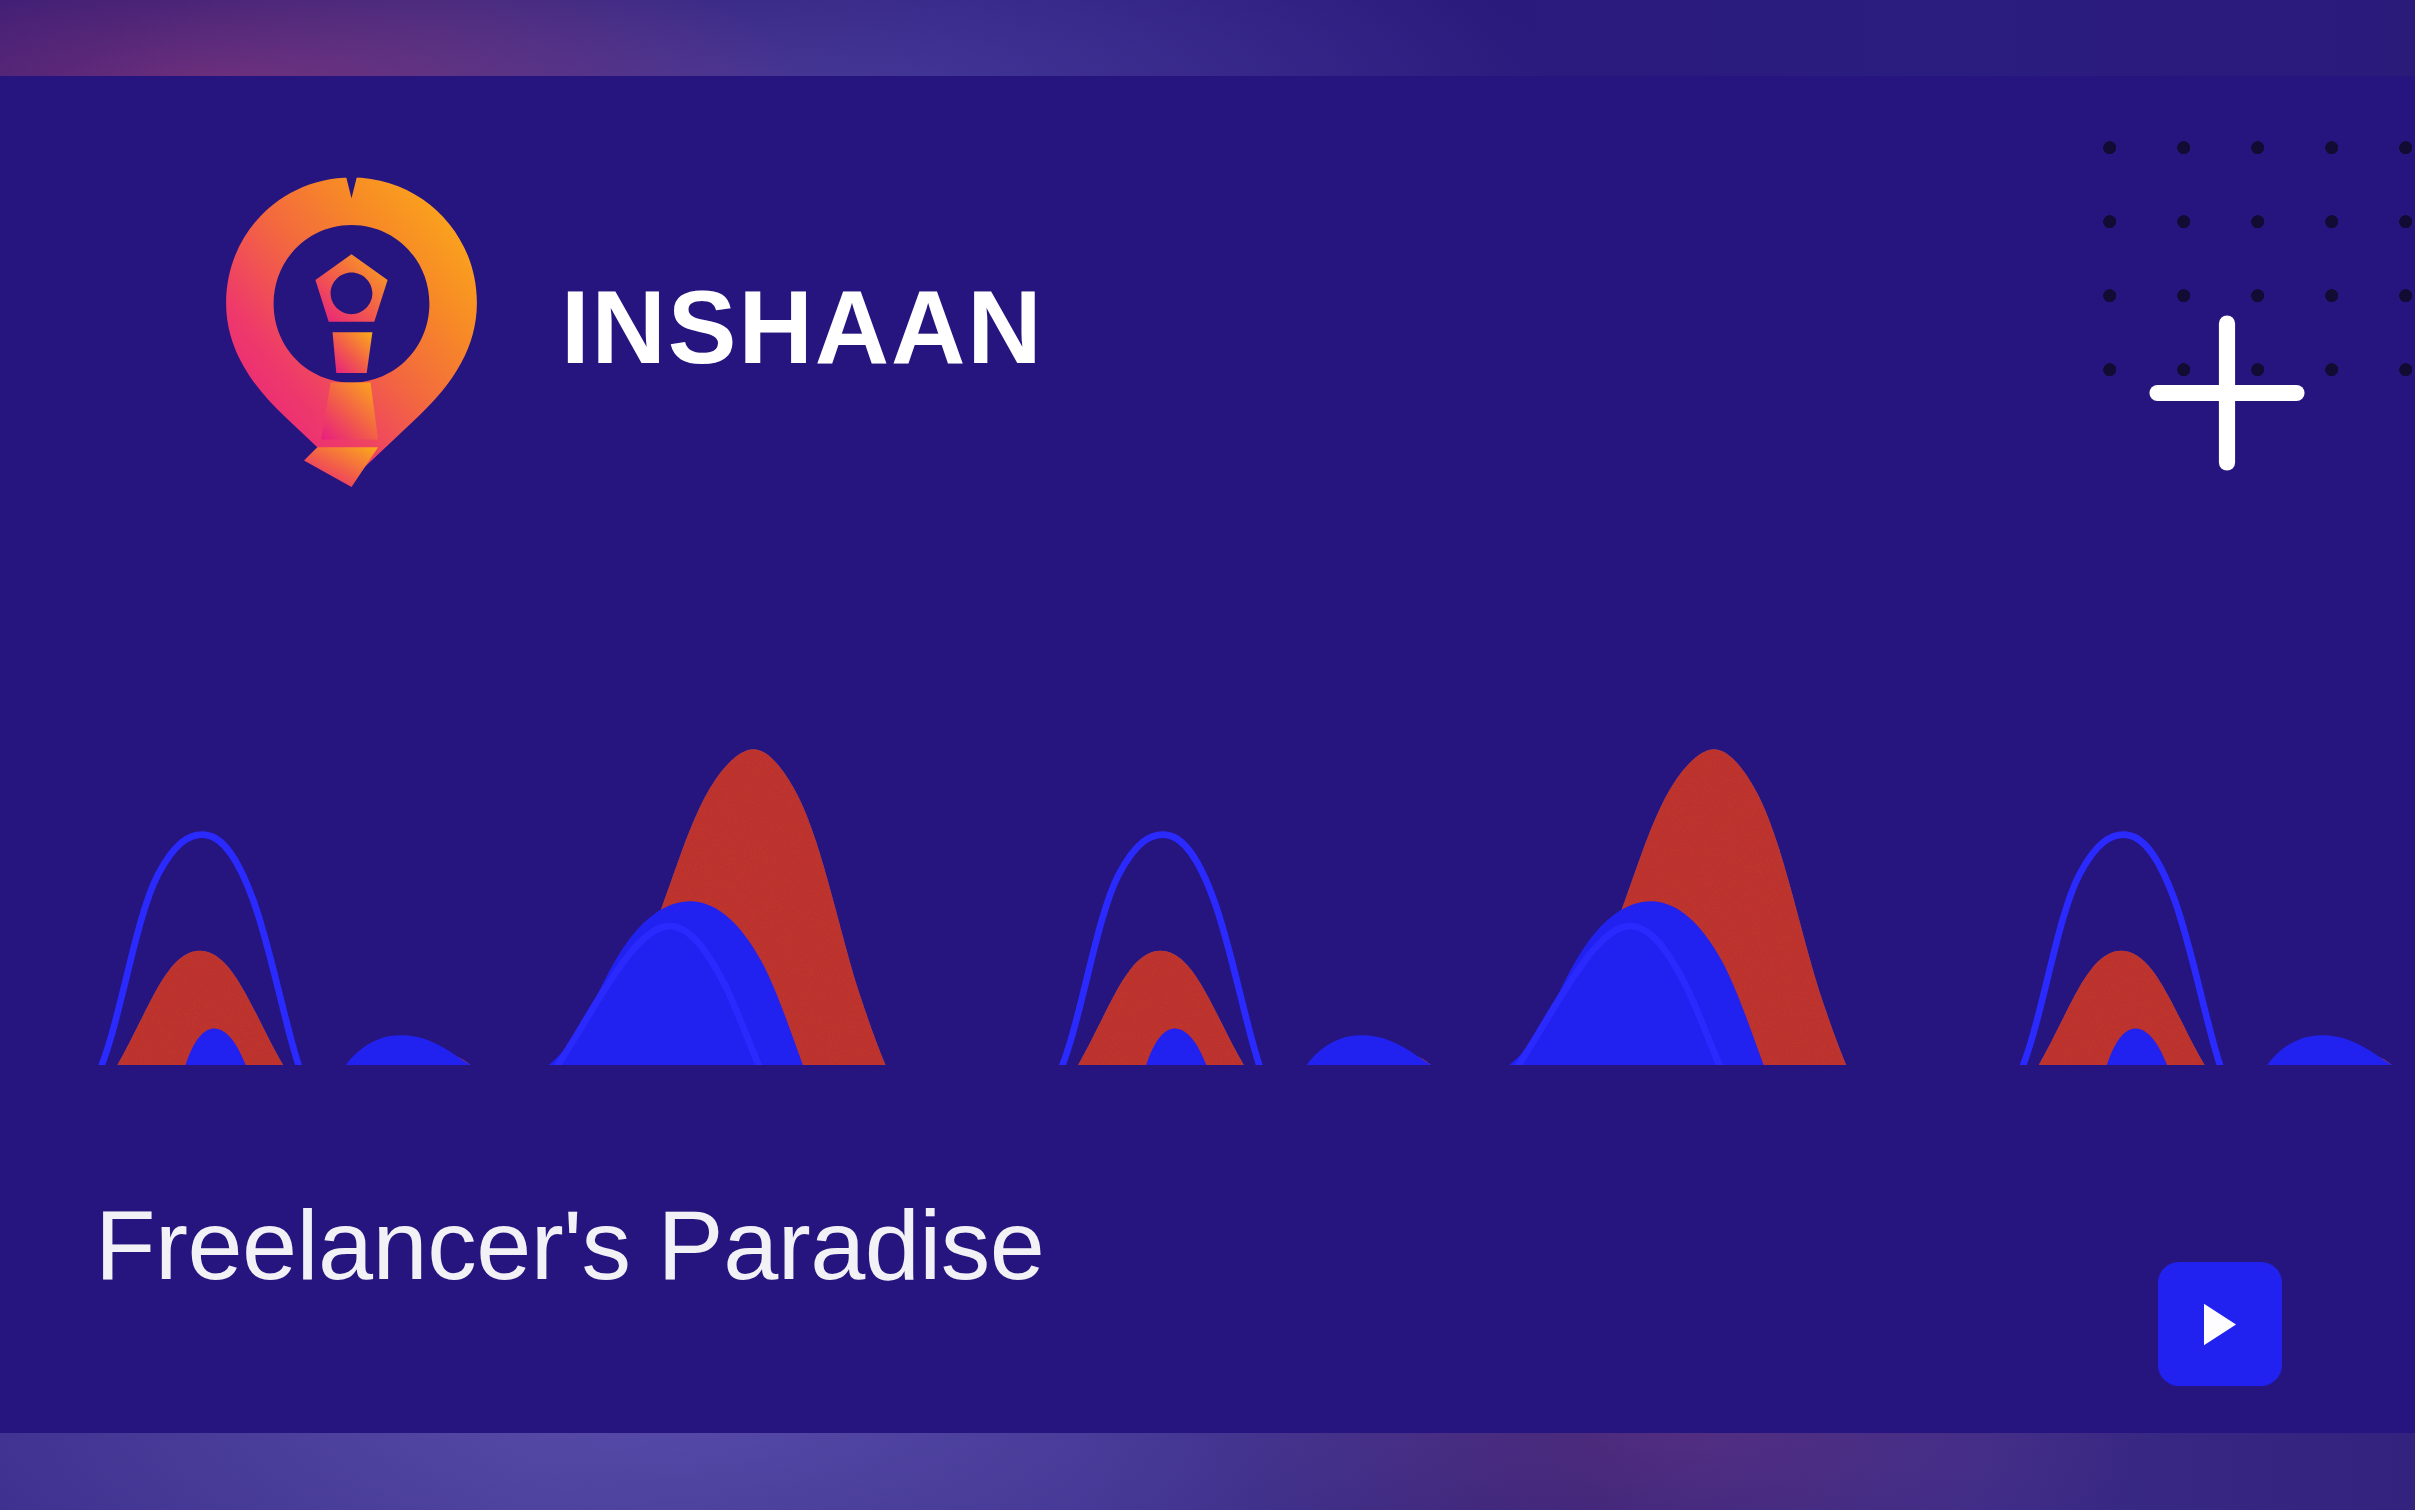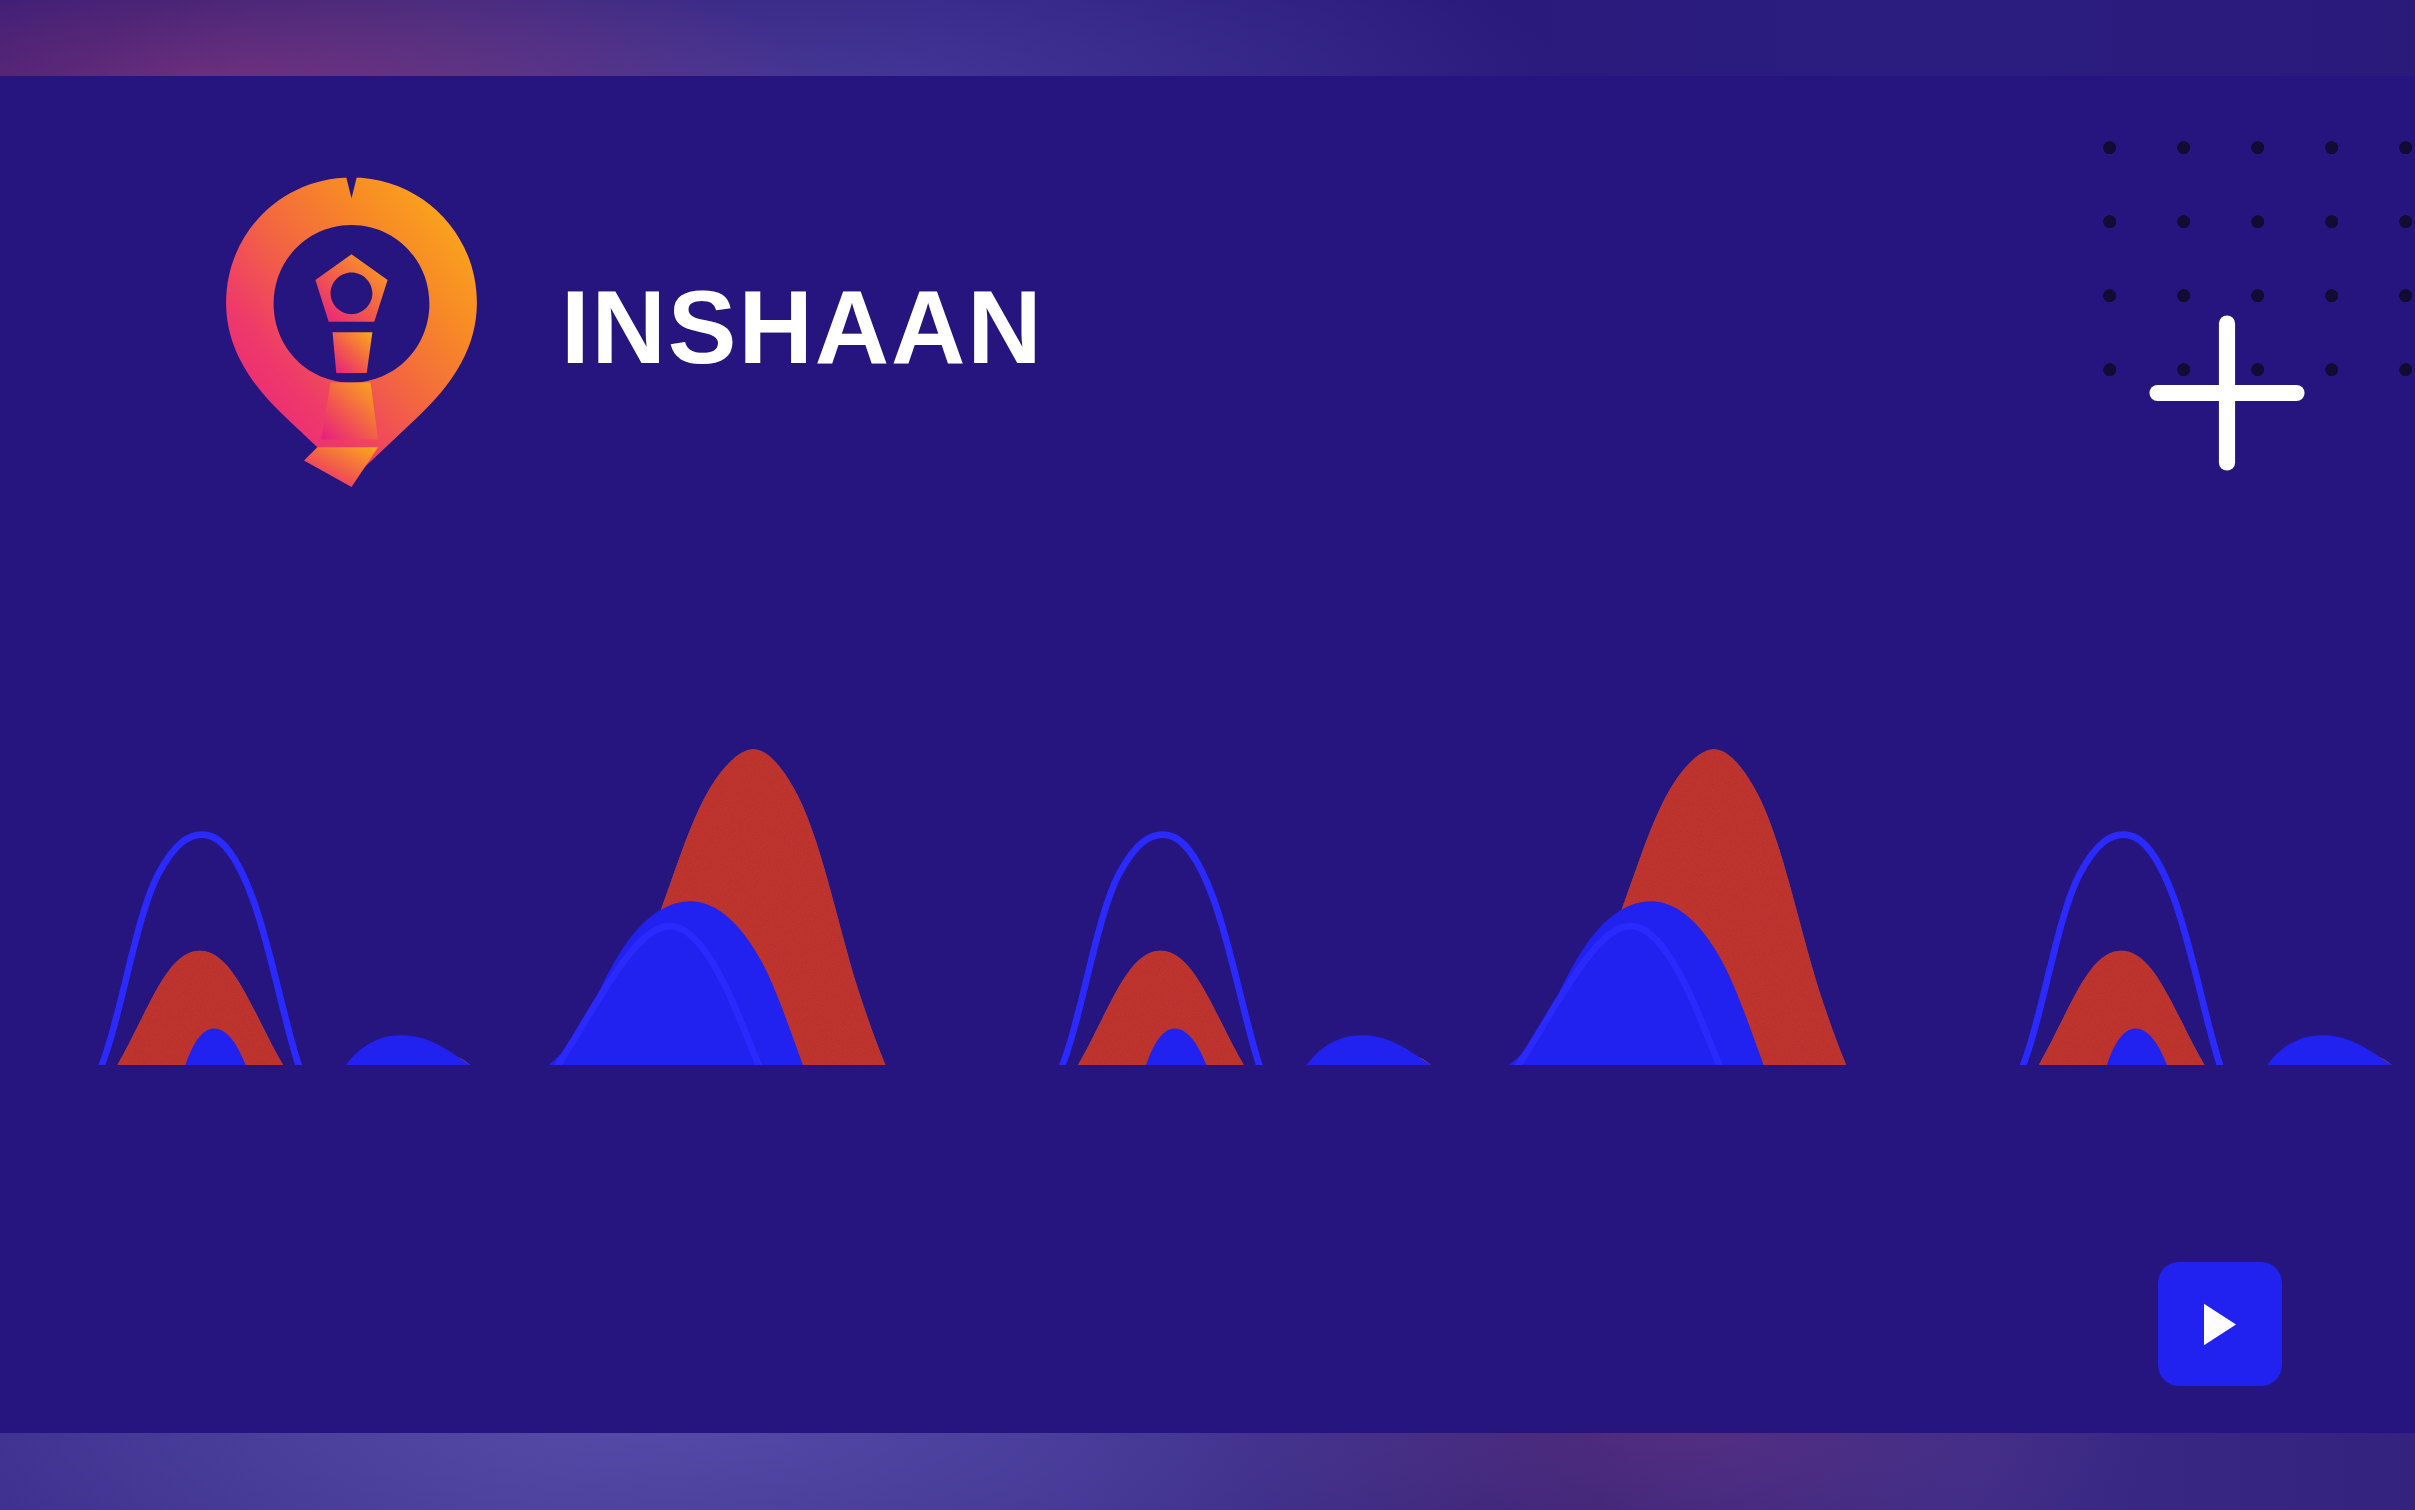--- a/index.html
+++ b/index.html
@@ -295,20 +295,21 @@
         <use href="#lineUnit" x="1010"></use>
         <use href="#lineUnit" x="2020"></use>
       </g>
 
       <g fill="#26157f">
         <rect x="1018" y="505" width="10" height="20"></rect>
         <rect x="2028" y="505" width="10" height="20"></rect>
       </g>
     </svg>
 
+    <div id="footer-title">Freelancer's Paradise</div>
 
     <button id="play-button">
       <svg width="44" height="49" viewBox="0 0 46 52">
         <path d="M6 4 L40 26 L6 48 Z" fill="#fdfdff"></path>
       </svg>
     </button>
 
   </div>
 </div>
 

